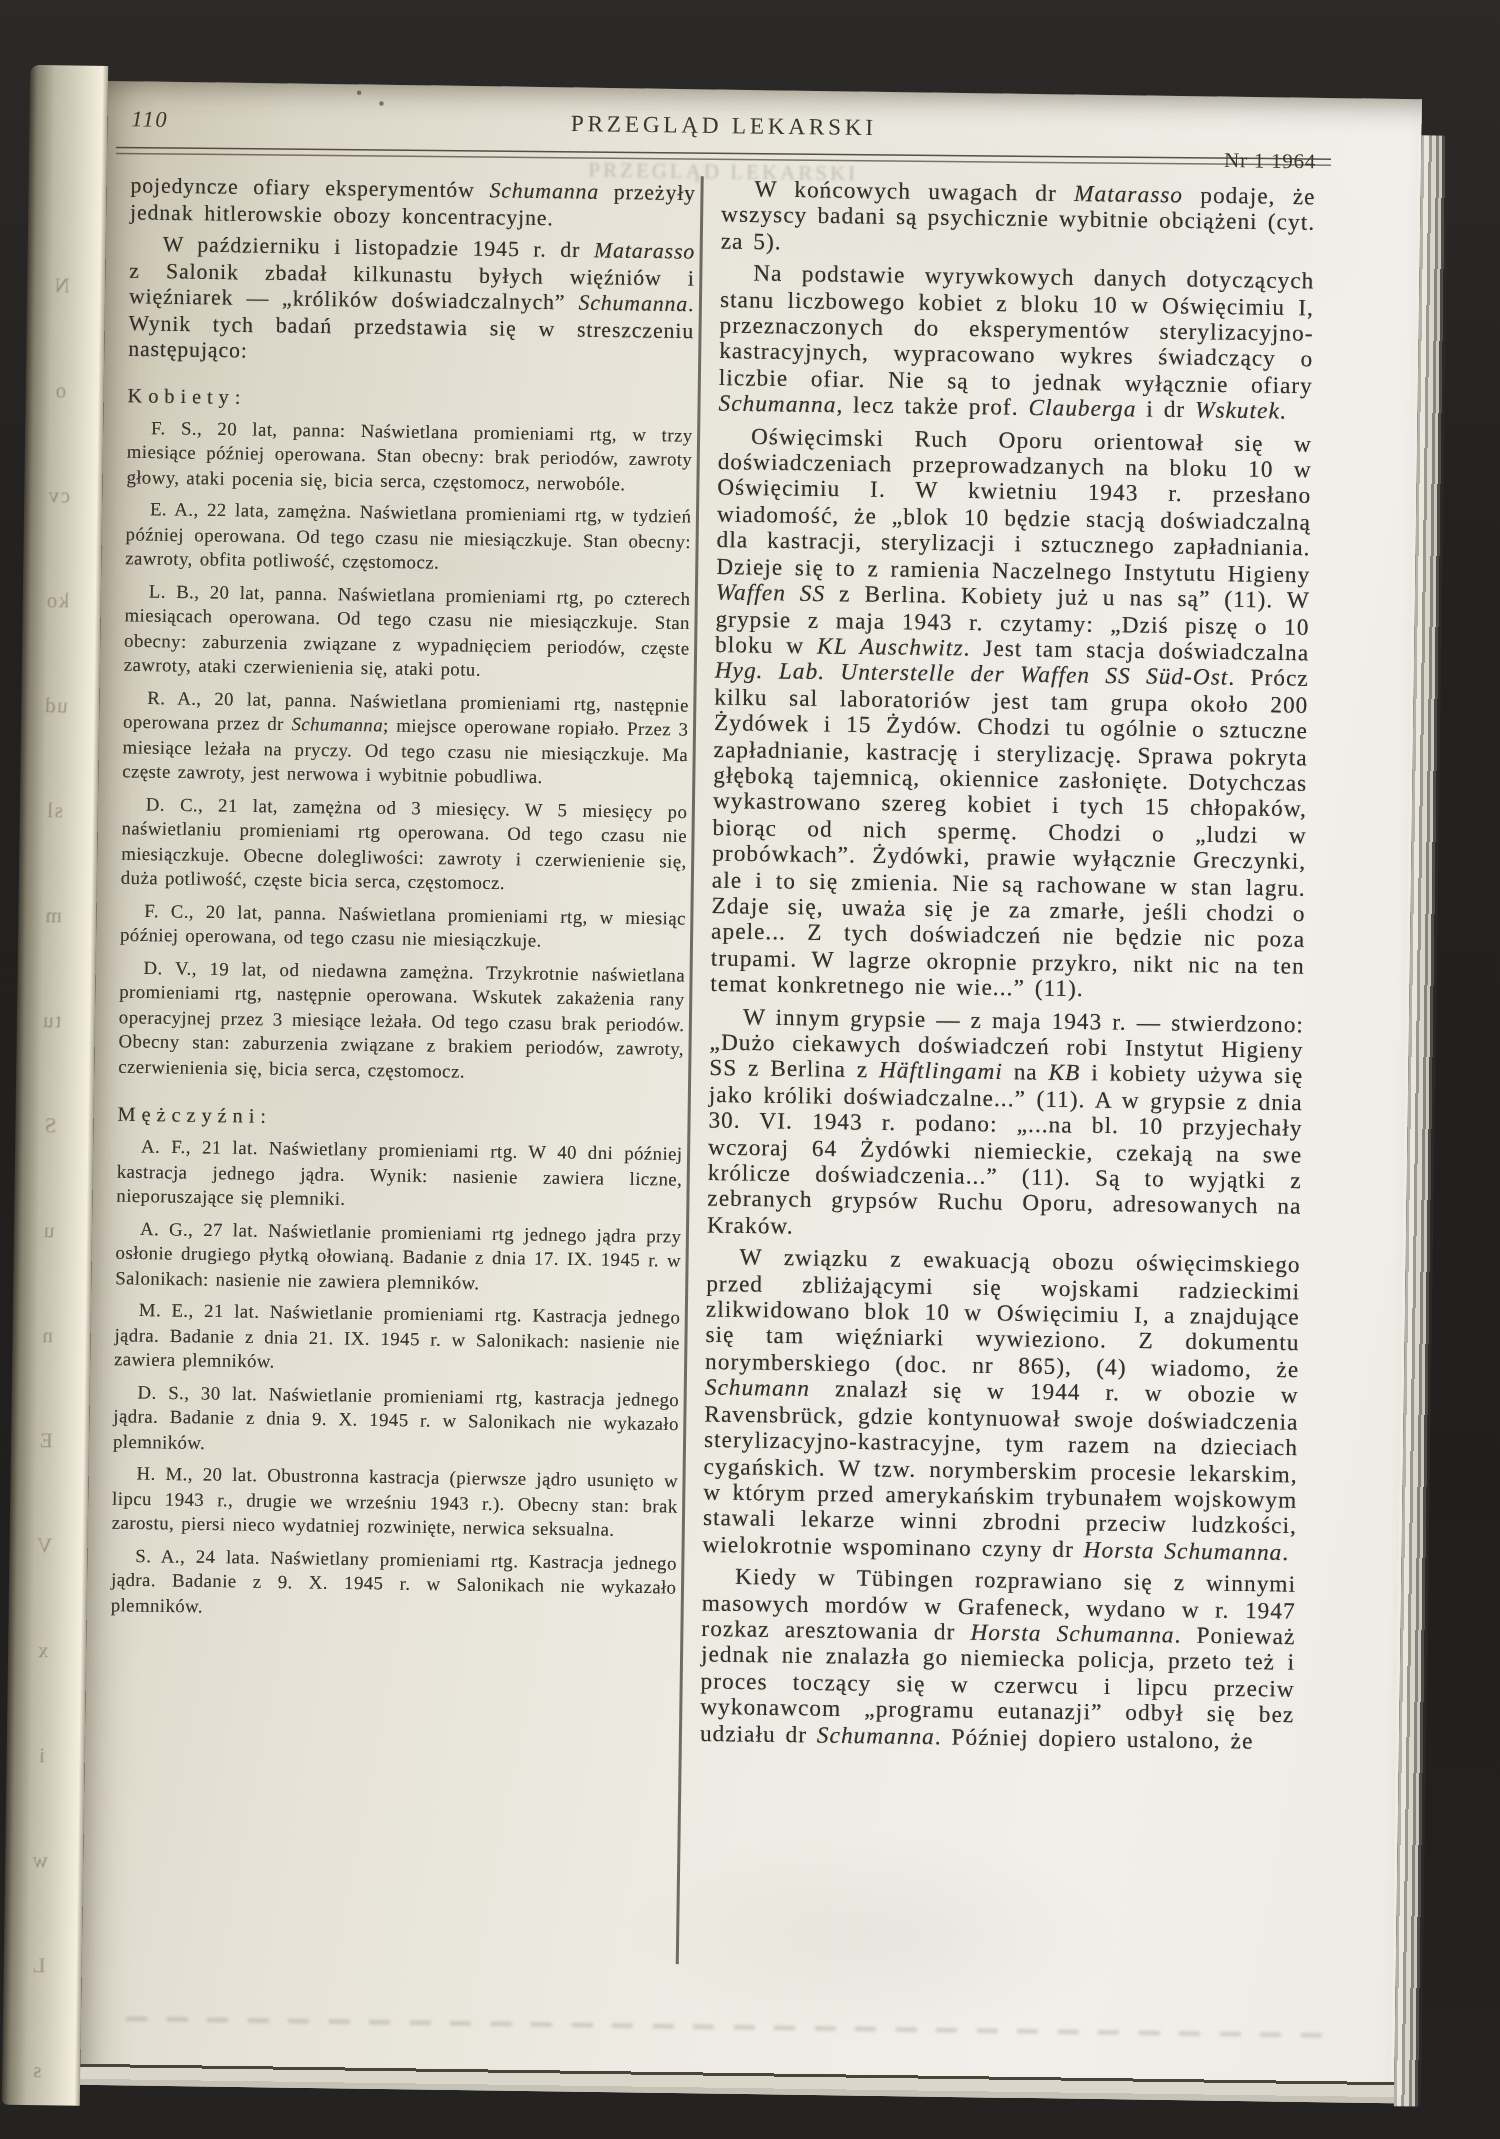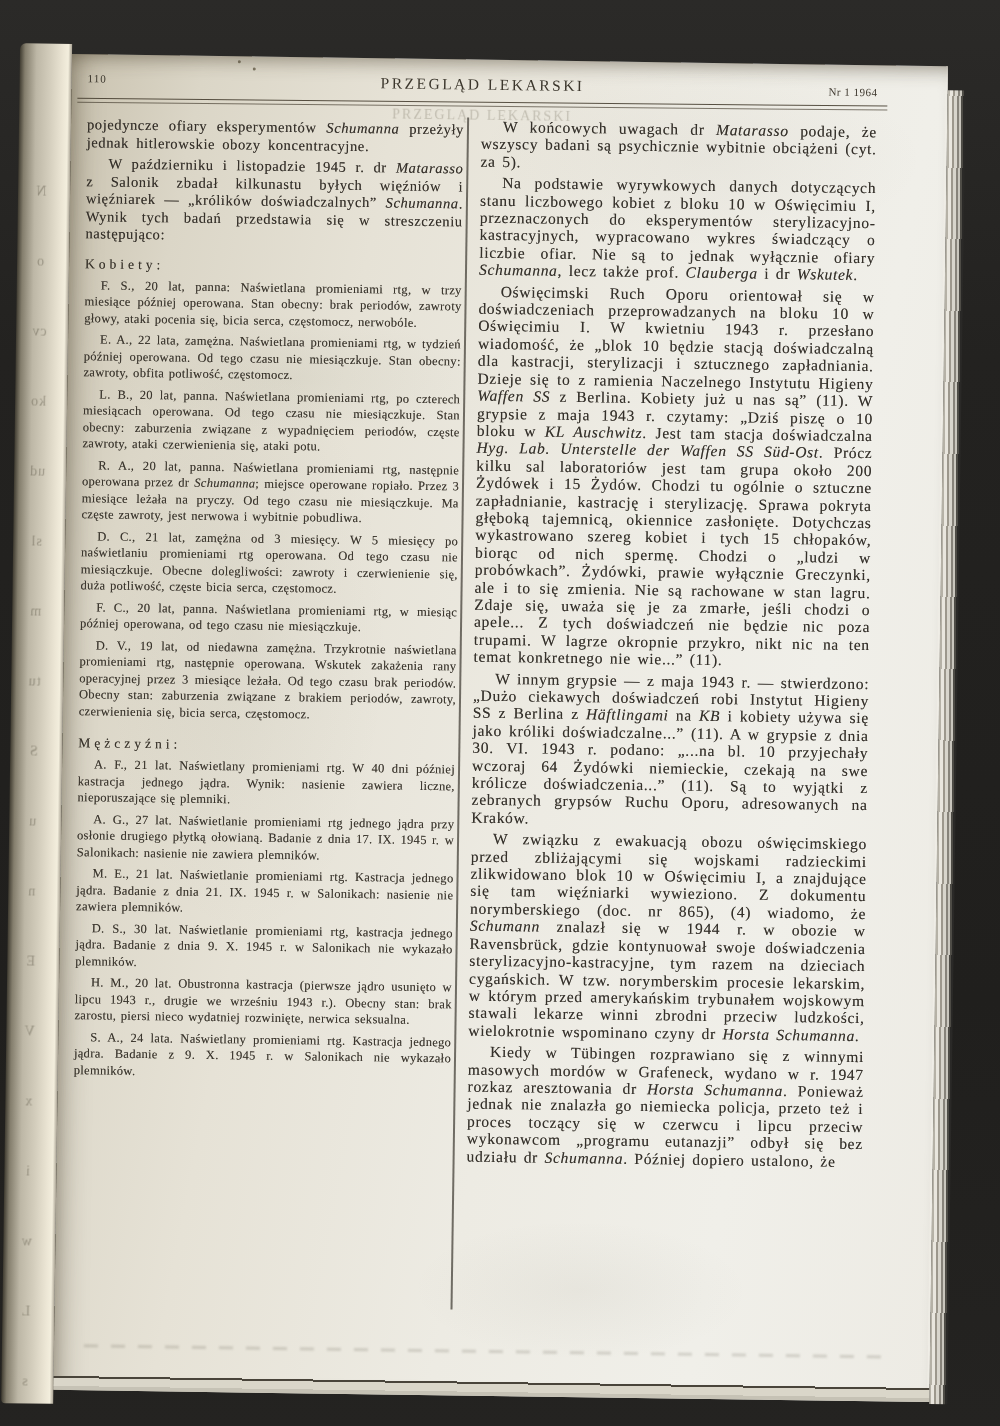--- a/index.html
+++ b/index.html
@@ -42,23 +42,23 @@
       radial-gradient(ellipse 240px 100px at 60% 92%,rgba(110,105,85,.06),transparent 70%);
   }
 
   
   .edge-stack{
     position:absolute;left:876px;top:24px;width:18px;height:1314px;
     background:linear-gradient(90deg,#b5b1a6 0 2px,#e9e6de 2px 5px,#9c978c 5px 7px,#d8d5cc 7px 10px,#87837a 10px 12px,#c9c6bd 12px 14px,#4e4c46 14px 16px,#2a2927 16px 18px);
   }
 
   
-  .pageno{position:absolute;left:16px;top:18px;font-size:11px;color:#3a352b;letter-spacing:1px;}
+  .pageno{position:absolute;left:16px;top:18px;font-size:15px;color:#3a352b;letter-spacing:1px;font-style:italic;}
   .jtitle{position:absolute;left:16px;top:16px;width:790px;text-align:center;font-size:15.5px;letter-spacing:2.5px;color:#3b362c;}
-  .issue{position:absolute;right:70px;top:21px;font-size:11px;color:#3e382e;letter-spacing:.5px;}
+  .issue{position:absolute;right:70px;top:36px;font-size:14px;color:#3e382e;letter-spacing:.5px;}
   .rule{
     position:absolute;left:6px;top:42px;width:810px;height:3px;
     border-top:1.2px solid rgba(62,54,40,.85);
     border-bottom:1.2px solid rgba(62,54,40,.65);
     transform:rotate(-.25deg);
   }
   .ghost-title{
     position:absolute;left:16px;top:48px;width:790px;text-align:center;
     font-size:14px;letter-spacing:2px;color:rgba(92,86,68,.28);filter:blur(.6px);
   }

